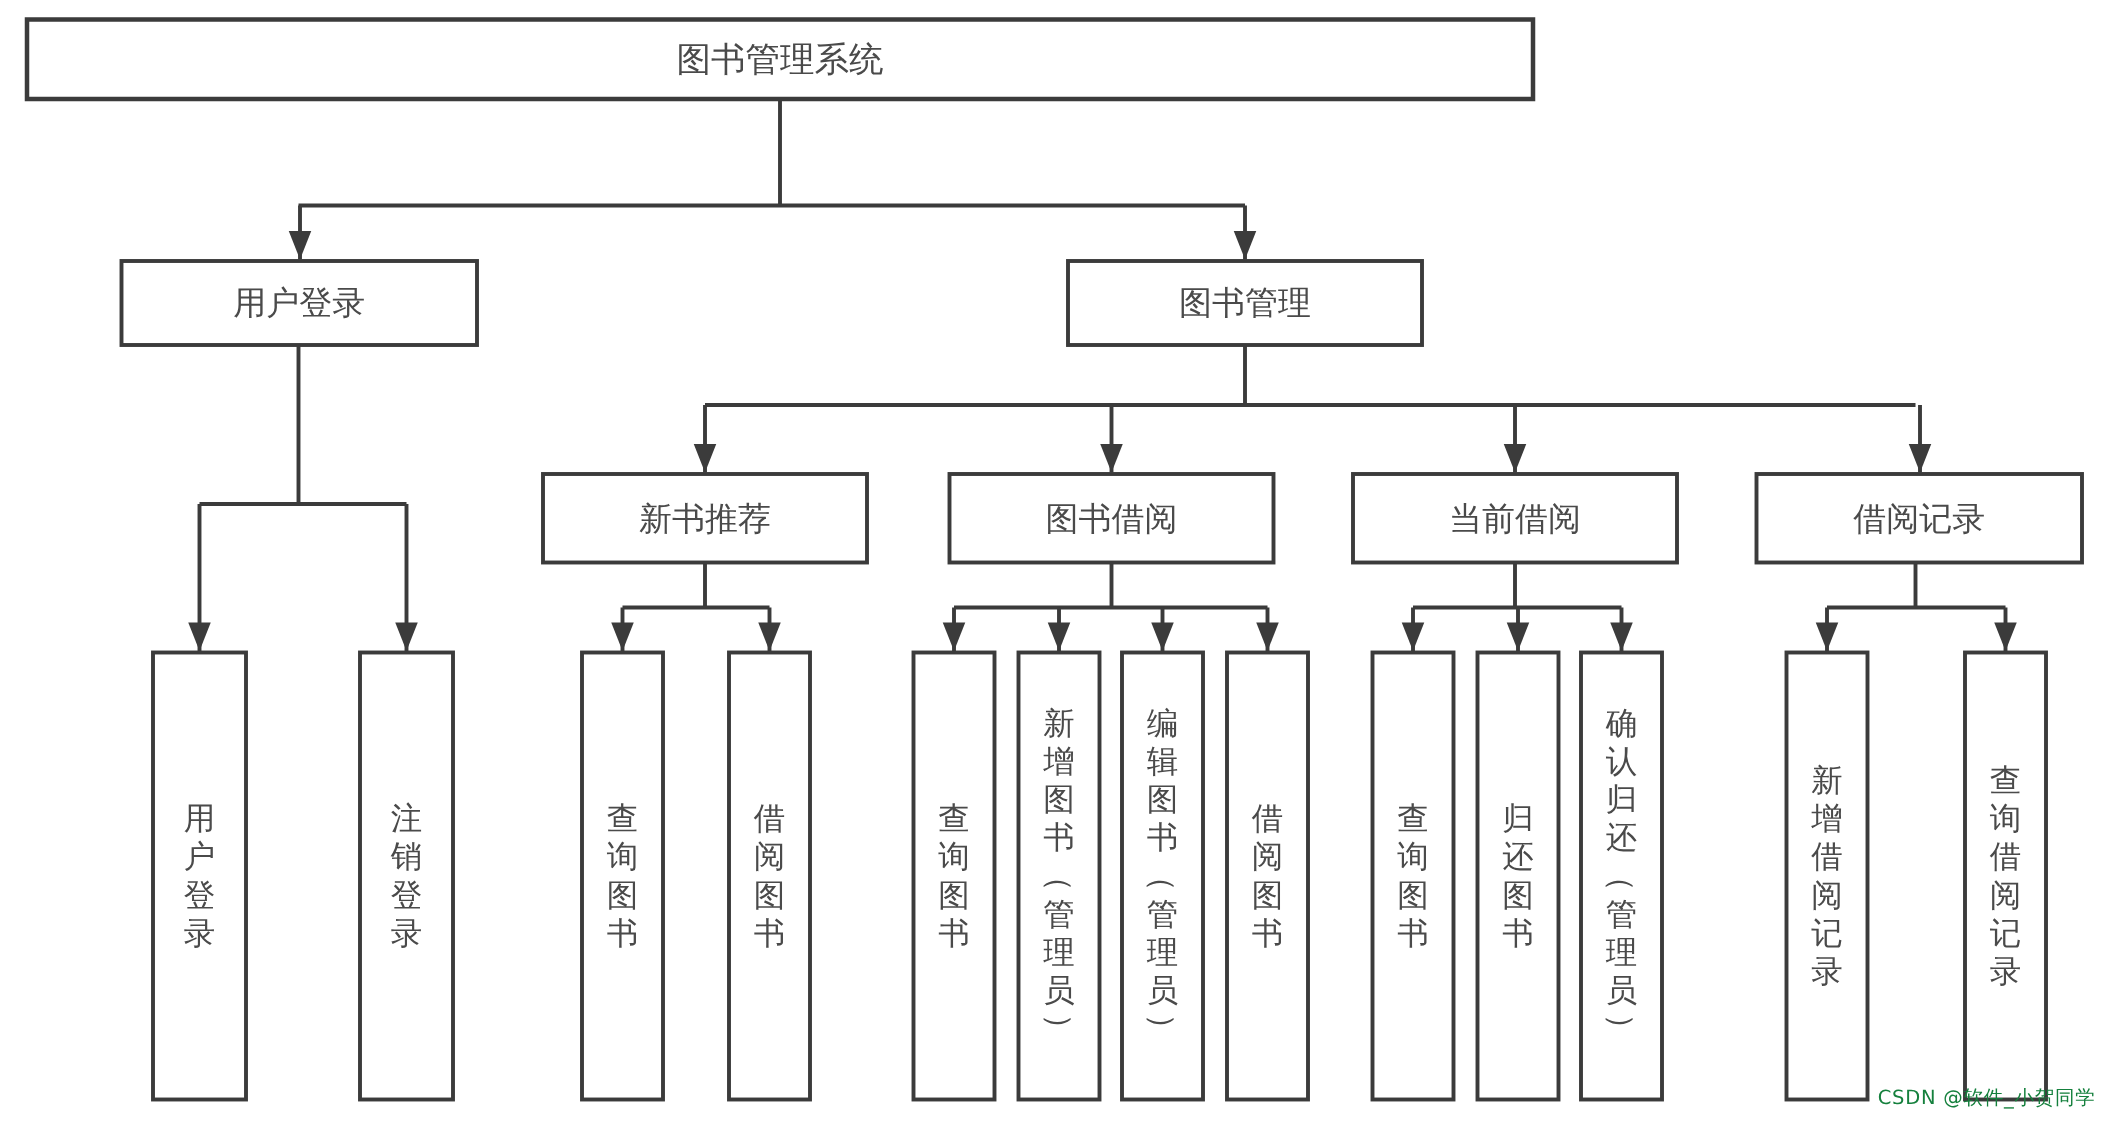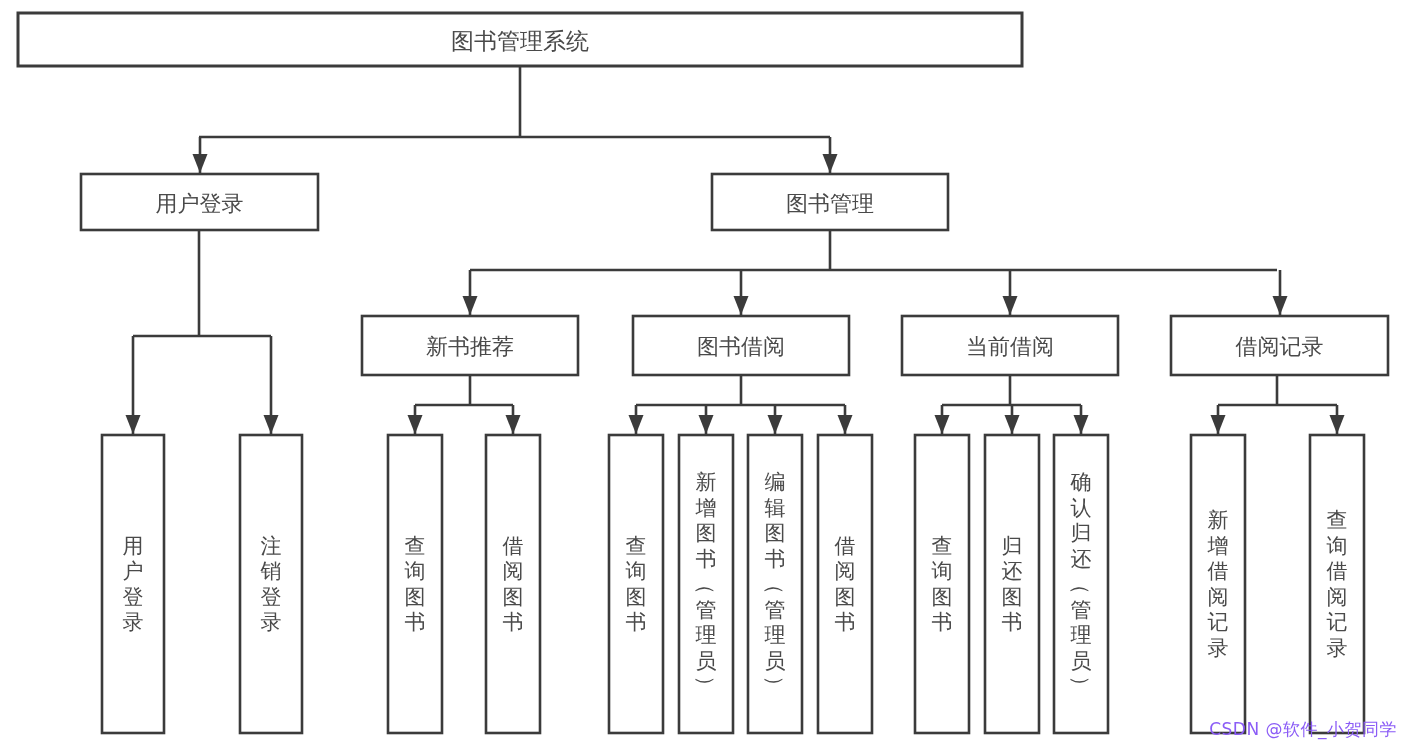--- a/index.html
+++ b/index.html
@@ -60,22 +60,22 @@
     fill: #4a4a4a;
     font-family: "DejaVu Sans", "Liberation Sans", sans-serif;
     font-size: 21px;
     text-anchor: middle;
     dominant-baseline: central;
   }
   .watermark {
     position: absolute;
     right: 8px;
     bottom: 6px;
-    color: #8b5cf6;
-    font-size: 17px;
+    color: #15803d;
+    font-size: 13px;
     font-family: "DejaVu Sans", "Liberation Sans", sans-serif;
     letter-spacing: 0.5px;
     user-select: none;
     pointer-events: none;
   }
 </style>
 </head>
 <body>
 
 <div id="diagram-root">

